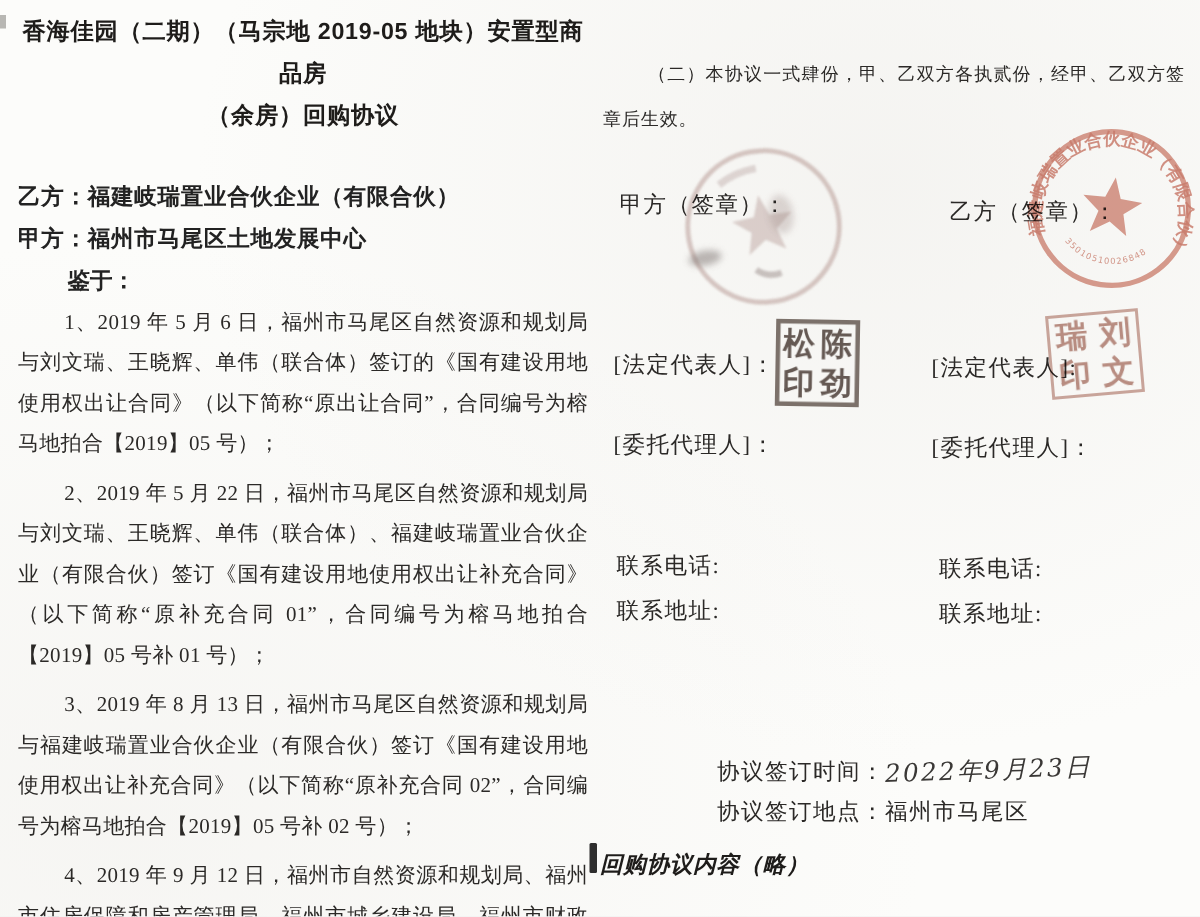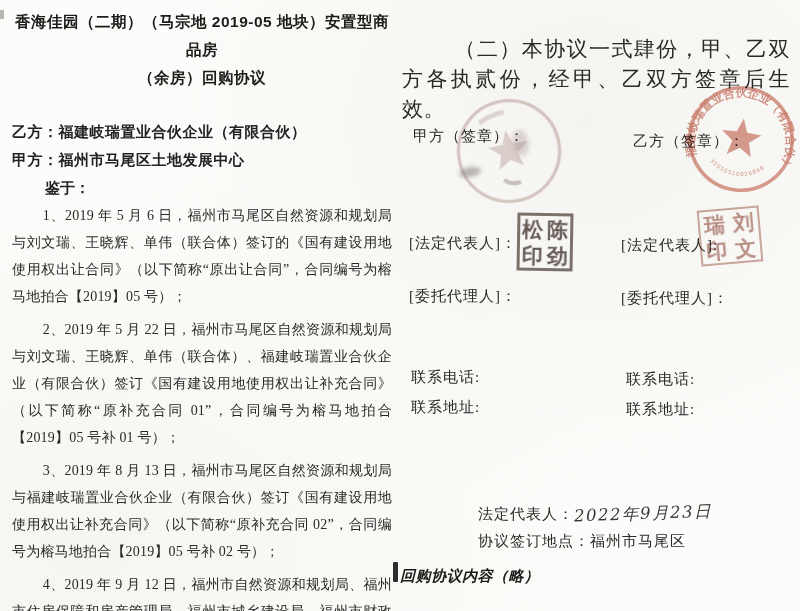--- a/index.html
+++ b/index.html
@@ -17,21 +17,21 @@
   .col-left{position:absolute;left:12px;top:8px;width:380px;}
   .doc-title{font-family:"Liberation Sans","DejaVu Sans",sans-serif;font-weight:bold;
     font-size:15.5px;line-height:28px;text-align:center;letter-spacing:.5px;color:#1e1c1a;}
   .parties{margin-top:26px;font-family:"Liberation Sans","DejaVu Sans",sans-serif;
     font-weight:bold;font-size:15px;line-height:28px;letter-spacing:.5px;color:#222;}
   .whereas{font-family:"Liberation Sans","DejaVu Sans",sans-serif;
     font-weight:bold;font-size:15px;line-height:28px;text-indent:2.2em;color:#222;}
   .para{margin:0 0 6px 0;font-size:14px;line-height:27px;text-align:justify;
     text-indent:2.2em;letter-spacing:.2px;color:#2b2927;}
   
-  .clause{position:absolute;left:402px;top:14px;width:388px;font-size:21px;line-height:30px;
+  .clause{position:absolute;left:402px;top:14px;width:388px;font-size:12px;line-height:30px;
     text-align:justify;text-indent:2.5em;letter-spacing:.6px;color:#2b2927;margin-top:20px;}
   .rlabel{position:absolute;font-size:15px;letter-spacing:1px;color:#2b2927;white-space:nowrap;}
   .bold-note{font-family:"Liberation Sans","DejaVu Sans",sans-serif;font-weight:bold;
     font-size:15px;letter-spacing:.5px;color:#1e1c1a;font-style:italic;}
   .handwriting{display:inline-block;font-style:italic;transform:rotate(-2deg);
     font-size:16.5px;letter-spacing:1.5px;color:#3a3836;font-family:"DejaVu Serif",serif;}
   
   .seal{position:absolute;mix-blend-mode:multiply;}
   .seal-round-b{left:685px;top:83px;width:112px;height:112px;transform:rotate(8deg);opacity:.85;}
   .seal-round-a{left:452px;top:94px;width:114px;height:114px;transform:rotate(-10deg);
@@ -82,21 +82,21 @@
 
   <span class="rlabel" style="left:409px;top:287px;">[委托代理人]：</span>
   <span class="rlabel" style="left:621px;top:289px;">[委托代理人]：</span>
 
   <span class="rlabel" style="left:411px;top:368px;">联系电话:</span>
   <span class="rlabel" style="left:626px;top:370px;">联系电话:</span>
   <span class="rlabel" style="left:411px;top:398px;">联系地址:</span>
   <span class="rlabel" style="left:626px;top:400px;">联系地址:</span>
 
   <span class="rlabel" style="left:478px;top:503px;">
-    <span>法定代表人：</span><span class="handwriting">2022年9月23日</span>
+    <span>协议签订时间：</span><span class="handwriting">2022年9月23日</span>
   </span>
   <span class="rlabel" style="left:478px;top:532px;">
     <span>协议签订地点：</span><span>福州市马尾区</span>
   </span>
 
   <span class="rlabel bold-note" style="left:400px;top:567px;">回购协议内容（略）</span>
 
   <div class="seal seal-round-a">
     <svg width="114" height="114" viewBox="0 0 140 140">
       <circle cx="70" cy="70" r="62" fill="none" stroke="rgba(182,148,144,.6)" stroke-width="4"></circle>

